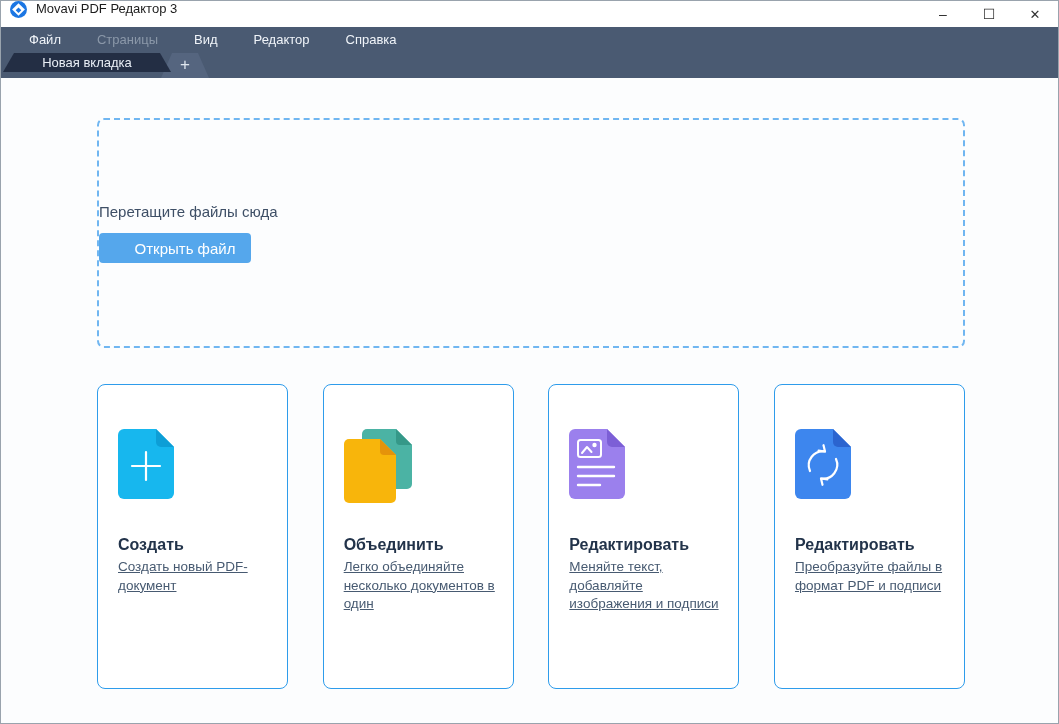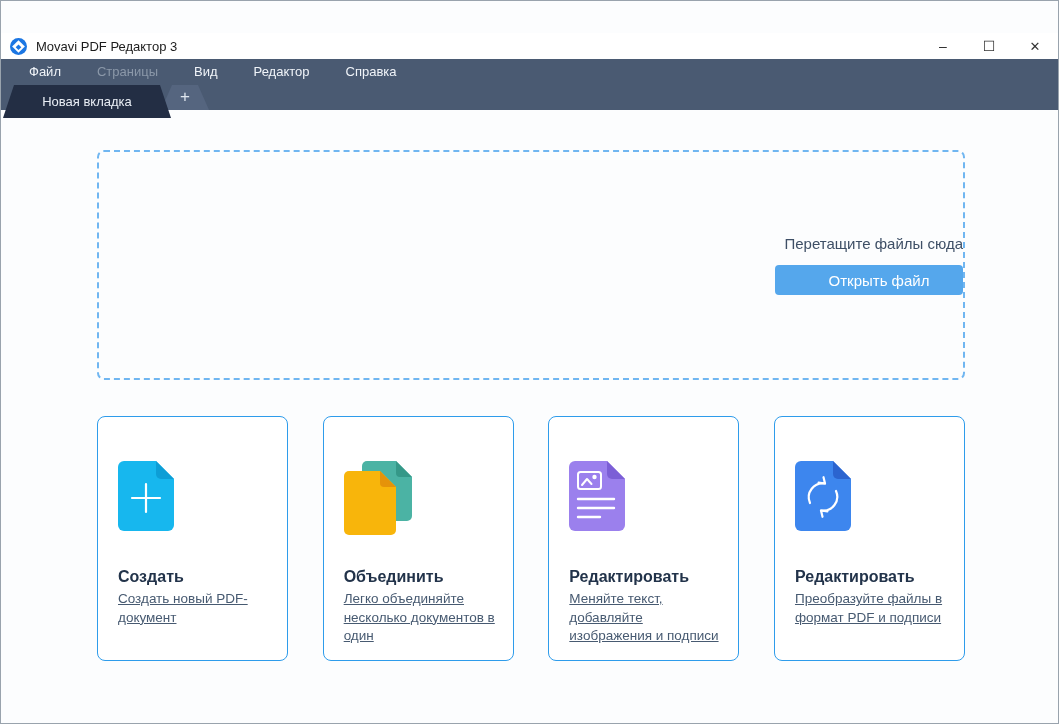--- a/index.html
+++ b/index.html
@@ -4,59 +4,59 @@
 <style>
   * { margin:0; padding:0; box-sizing:border-box; }
   html,body { background:#e8e8e8; }
   body { font-family:"Liberation Sans", sans-serif; }
   .window{
     width:1059px; height:724px; background:#fcfdfe;
     border:1px solid #99a3ad; display:flex; flex-direction:column;
     position:relative; overflow:hidden;
   }
   
-  .titlebar{ height:26px; background:#ffffff; display:flex; align-items:center;
-    padding-left:9px; flex:0 0 auto;margin-top:32px; }
+  .titlebar{ height:26px; background:#ffffff; display:flex; 
+    padding-left:9px; flex:0 0 auto; }
   .logo{ width:17px; height:17px; border-radius:50%; background:#1b76e3;
     display:flex; align-items:center; justify-content:center; }
   .logo .diamond-outer{ width:9px; height:9px; background:#ffffff; transform:rotate(45deg);
     display:flex; align-items:center; justify-content:center; }
   .logo .diamond-inner{ width:4px; height:4px; background:#1b76e3; }
   .win-title{ font-size:13px; color:#1c1c1c; margin-left:9px; }
   .win-controls{ margin-left:auto; display:flex; height:100%; }
   .win-btn{ width:46px; height:100%; display:flex; align-items:center; justify-content:center;
     font-size:14px; color:#333; cursor:default; }
   .win-btn.close{ font-size:13px; }
   
   .menubar{ height:26px; background:#4a5a72; display:flex; align-items:center;
     padding-left:10px; flex:0 0 auto; }
   .menu-item{ padding:0 18px; font-size:13px; color:#f0f4f9; line-height:26px; height:26px; }
   .menu-item.disabled{ color:#8b98a9; }
   
   .tabbar{ height:25px; background:#4a5a72; position:relative; flex:0 0 auto; }
-  .tab-active{ position:absolute; left:2px; top:0; width:168px; height:33px;
+  .tab-active{ position:absolute; left:2px; top:0; width:168px; height:19px;
     background:#232e44; clip-path:polygon(11px 0, calc(100% - 11px) 0, 100% 100%, 0 100%);
     display:flex; align-items:center; justify-content:center; z-index:2; }
   .tab-active span{ font-size:13px; color:#e9eef5; }
   .tab-add{ position:absolute; left:160px; top:0; width:48px; height:25px;
     background:#55657f; clip-path:polygon(11px 0, calc(100% - 11px) 0, 100% 100%, 0 100%);
     display:flex; align-items:center; justify-content:center; z-index:1; }
   .tab-add span{ font-size:17px; font-weight:300; color:#dfe6ee; margin-top:-2px; }
   
   .content{ flex:1; position:relative; background:#fcfdfe; }
   .dropzone{ position:absolute; left:96px; top:40px; width:868px; height:230px;
     border:2px dashed #70b6f1; border-radius:7px;
-    display:flex; flex-direction:column; align-items:flex-end; justify-content:center; }
+    display:flex; flex-direction:column; align-items:flex-start; justify-content:center; }
   .drop-hint{ font-size:15px; color:#3e4f66; }
-  .open-btn{ margin-top:13px; width:188px; height:30px; background:#55a7ec; color:#ffffff;
+  .open-btn{ margin-top:13px; width:152px; height:30px; background:#55a7ec; color:#ffffff;
     font-size:15px; font-family:"Liberation Sans", sans-serif;
     border:none; border-radius:4px; cursor:pointer;padding-left:20px; }
   .cards{ position:absolute; left:96px; top:306px; width:868px;
     display:flex; justify-content:space-between; }
-  .card{ width:191px; height:245px; background:#ffffff; border:1px solid #2e9ceb;
+  .card{ width:191px; height:305px; background:#ffffff; border:1px solid #2e9ceb;
     border-radius:8px; padding:44px 16px 0 20px; }
   .card-icon{ height:70px; }
   .card-title{ margin-top:37px; font-size:16px; font-weight:bold; color:#22334a; }
   .card-desc{ margin-top:4px; font-size:13.5px; color:#475a71; line-height:1.38;text-decoration:underline; }
 </style>
 </head>
 <body>
 
 <div class="window">
 

